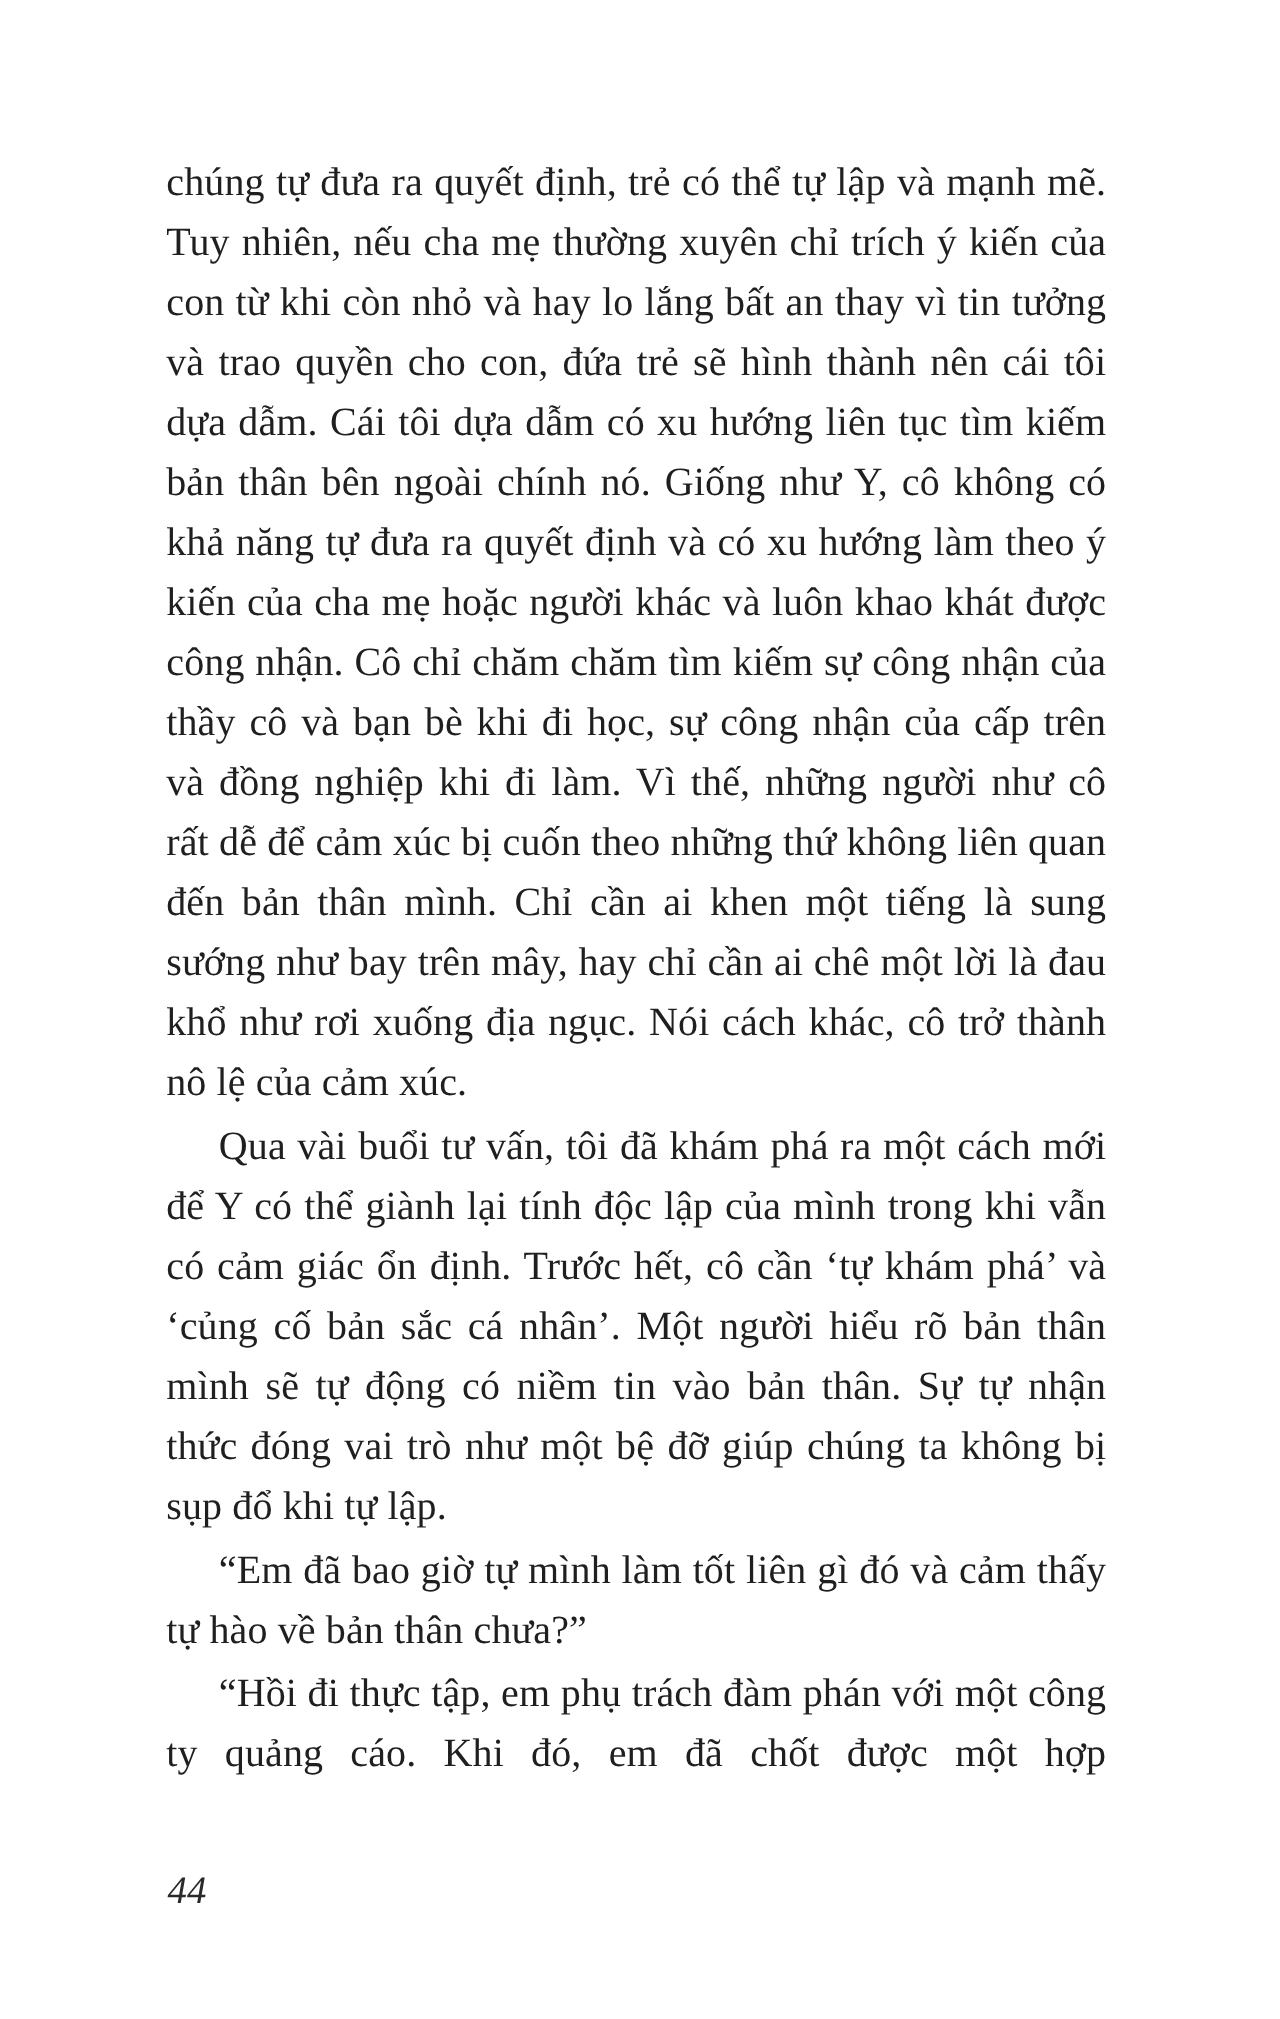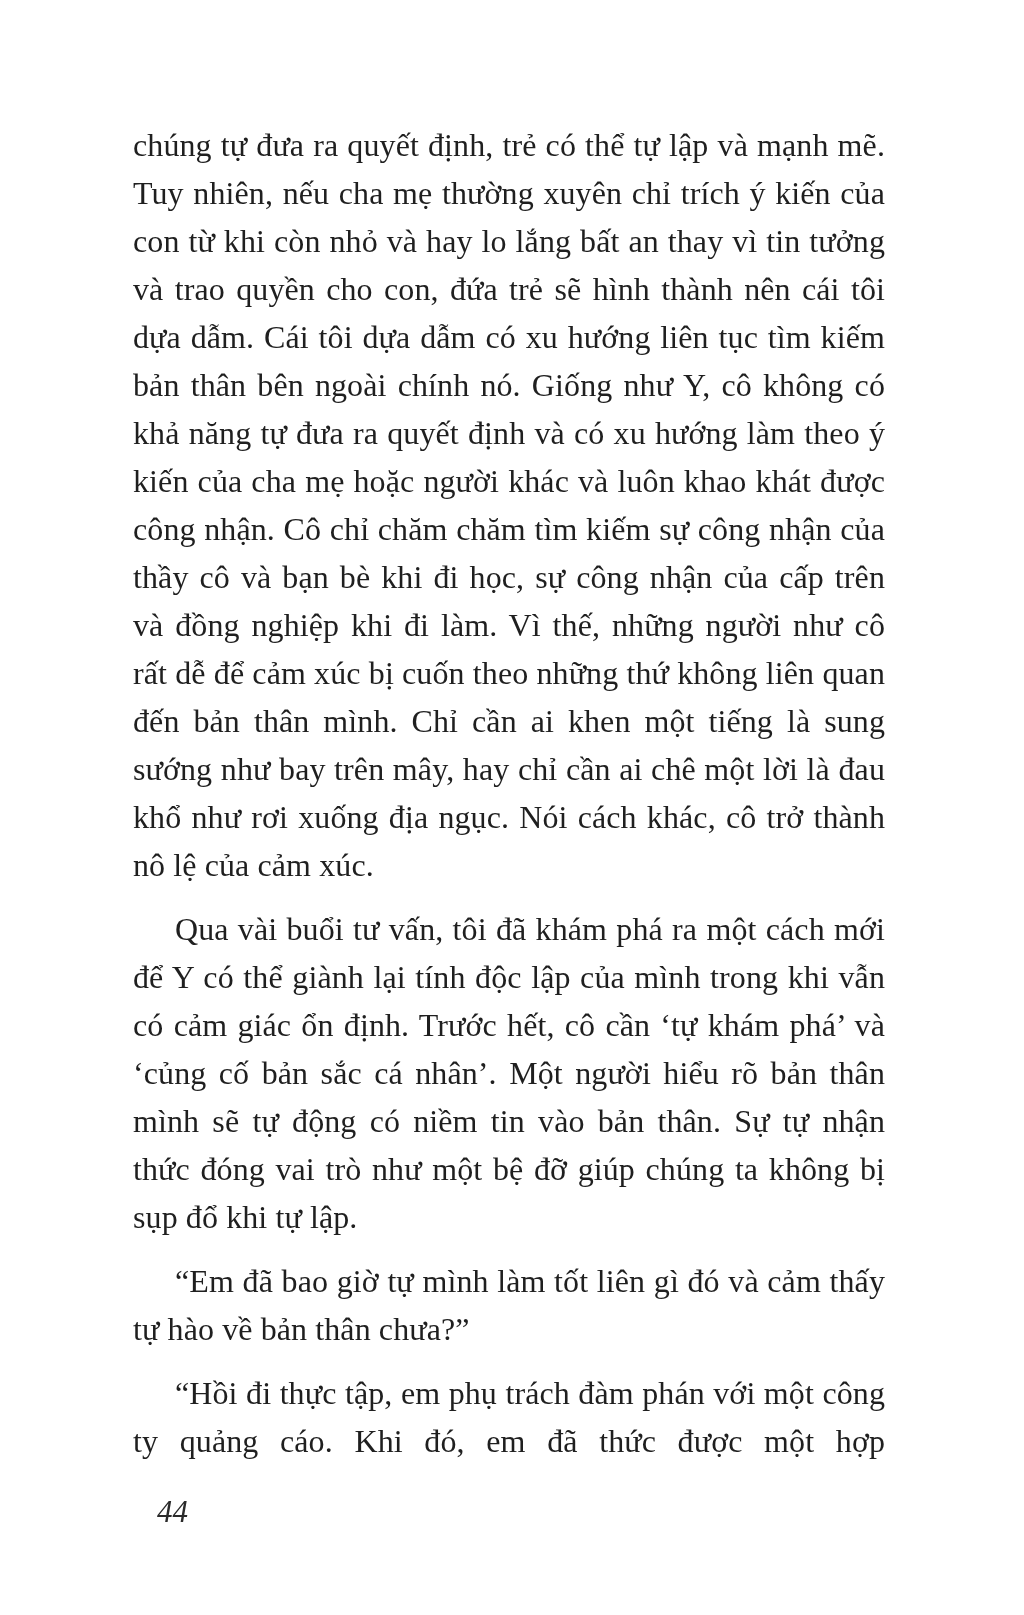--- a/index.html
+++ b/index.html
@@ -22,42 +22,41 @@
   }
   .para {
     margin: 0;
     font-size: 32px;
     line-height: 48px;
     color: #1f1f1f;
     text-align: justify;
     letter-spacing: 0.1px;
   }
   .para + .para {
-    margin-top: 16px;
+    margin-top: 3px;
   }
   .para.indent {
     text-indent: 42px;
   }
   .para.justify-last {
     text-align-last: justify;
   }
   .page-number {
     position: absolute;
     left: 134px;
     top: 1494px;
     font-size: 31px;
     line-height: 36px;
     font-style: italic;
     color: #2a2a2a;
-    margin-left: 23px;
   }
 </style>
 </head>
 <body>
 
 <div class="page">
   <p class="para">chúng tự đưa ra quyết định, trẻ có thể tự lập và mạnh mẽ. Tuy nhiên, nếu cha mẹ thường xuyên chỉ trích ý kiến của con từ khi còn nhỏ và hay lo lắng bất an thay vì tin tưởng và trao quyền cho con, đứa trẻ sẽ hình thành nên cái tôi dựa dẫm. Cái tôi dựa dẫm có xu hướng liên tục tìm kiếm bản thân bên ngoài chính nó. Giống như Y, cô không có khả năng tự đưa ra quyết định và có xu hướng làm theo ý kiến của cha mẹ hoặc người khác và luôn khao khát được công nhận. Cô chỉ chăm chăm tìm kiếm sự công nhận của thầy cô và bạn bè khi đi học, sự công nhận của cấp trên và đồng nghiệp khi đi làm. Vì thế, những người như cô rất dễ để cảm xúc bị cuốn theo những thứ không liên quan đến bản thân mình. Chỉ cần ai khen một tiếng là sung sướng như bay trên mây, hay chỉ cần ai chê một lời là đau khổ như rơi xuống địa ngục. Nói cách khác, cô trở thành nô lệ của cảm xúc.</p>
   <p class="para indent">Qua vài buổi tư vấn, tôi đã khám phá ra một cách mới để Y có thể giành lại tính độc lập của mình trong khi vẫn có cảm giác ổn định. Trước hết, cô cần ‘tự khám phá’ và ‘củng cố bản sắc cá nhân’. Một người hiểu rõ bản thân mình sẽ tự động có niềm tin vào bản thân. Sự tự nhận thức đóng vai trò như một bệ đỡ giúp chúng ta không bị sụp đổ khi tự lập.</p>
   <p class="para indent">“Em đã bao giờ tự mình làm tốt liên gì đó và cảm thấy tự hào về bản thân chưa?”</p>
-  <p class="para indent justify-last">“Hồi đi thực tập, em phụ trách đàm phán với một công ty quảng cáo. Khi đó, em đã thức được một hợp</p>
+  <p class="para indent justify-last">“Hồi đi thực tập, em phụ trách đàm phán với một công ty quảng cáo. Khi đó, em đã chốt được một hợp</p>
 </div>
 
 <div class="page-number">44</div>
 
 </body></html>

